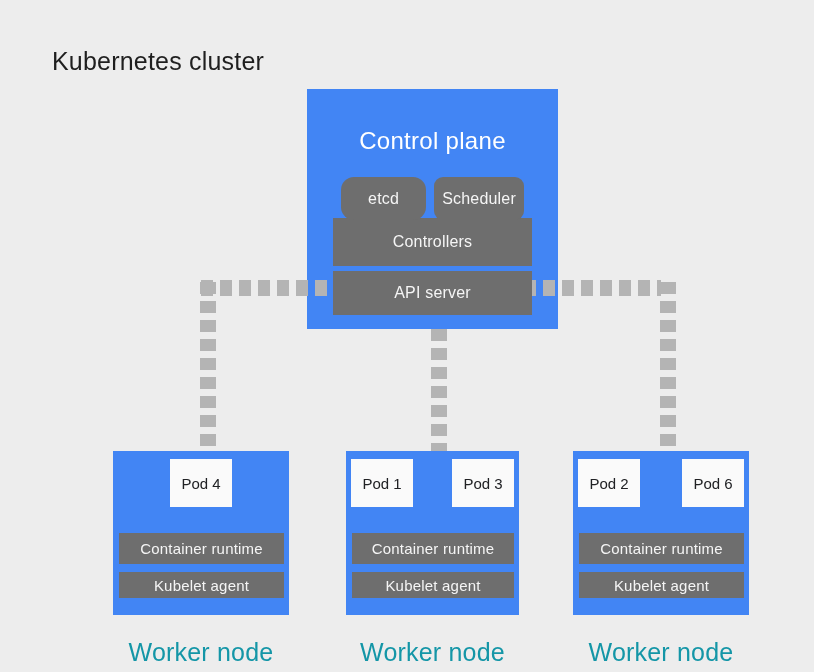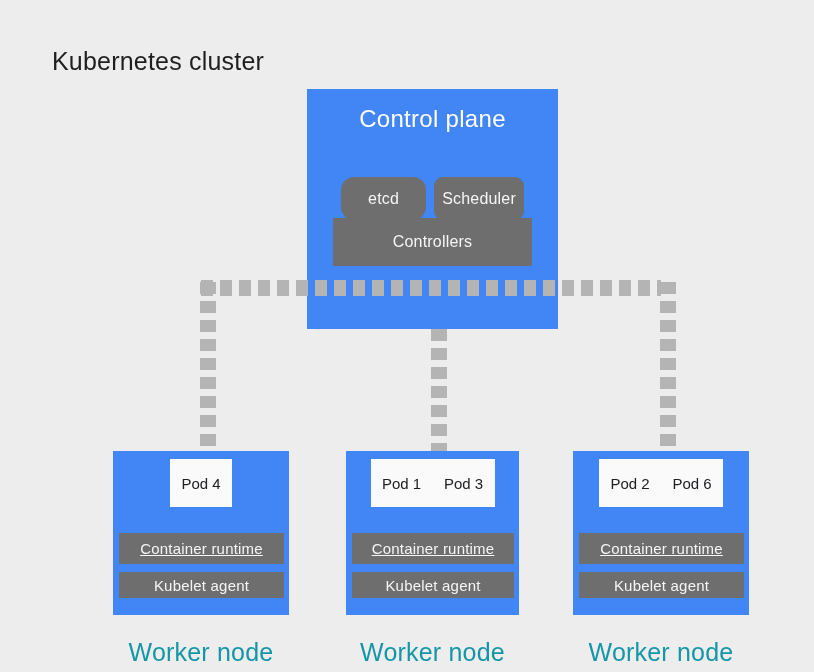--- a/index.html
+++ b/index.html
@@ -58,20 +58,21 @@
   
   .control-plane {
     position: absolute;
     left: 291px;
     top: 73px;
     width: 251px;
     height: 240px;
     background: var(--node-blue);
   }
   .cp-title {
+    margin-top: 22px;
     text-align: center;
     font-size: 24px;
     color: #FFFFFF;
     letter-spacing: 0.3px;
   }
   .cp-rows {
     position: absolute;
     left: 18px;
     right: 18px;
     top: 72px;
@@ -100,40 +101,39 @@
     z-index: 2;
   }
   .worker-1 { left: 97px;  width: 176px; }
   .worker-2 { left: 330px; width: 173px; }
   .worker-3 { left: 557px; width: 176px; }
 
   .pods {
     position: absolute;
     left: 0; right: 0; top: 8px;
     display: flex;
-    justify-content: center;
+    justify-content: space-between;
     padding: 0 5px;
   }
   .pods.single { justify-content: center; }
   .pod {
     width: 62px;
     height: 48px;
     background: var(--pod-white);
     color: var(--pod-text);
     display: flex;
     align-items: center;
     justify-content: center;
     font-size: 15px;
   }
   .node-runtime {
     position: absolute;
     left: 6px; right: 5px; top: 82px;
     height: 31px;
     font-size: 15px;
-    text-decoration: underline;
   }
   .node-agent {
     position: absolute;
     left: 6px; right: 5px; top: 121px;
     height: 26px;
     font-size: 15px;
   }
 
   
   .node-label {
@@ -161,20 +161,21 @@
   <div class="dash v conn-right"></div>
 
   <div class="control-plane">
     <div class="cp-title">Control plane</div>
     <div class="cp-rows">
       <div class="cp-row1">
         <div class="gray-box cp-etcd">etcd</div>
         <div class="gray-box cp-scheduler">Scheduler</div>
       </div>
       <div class="gray-box cp-controllers">Controllers</div>
+      <div class="gray-box cp-api">API server</div>
     </div>
   </div>
 
   <div class="worker worker-1">
     <div class="pods single">
       <div class="pod">Pod 4</div>
     </div>
     <div class="gray-box node-runtime">Container runtime</div>
     <div class="gray-box node-agent">Kubelet agent</div>
   </div>

